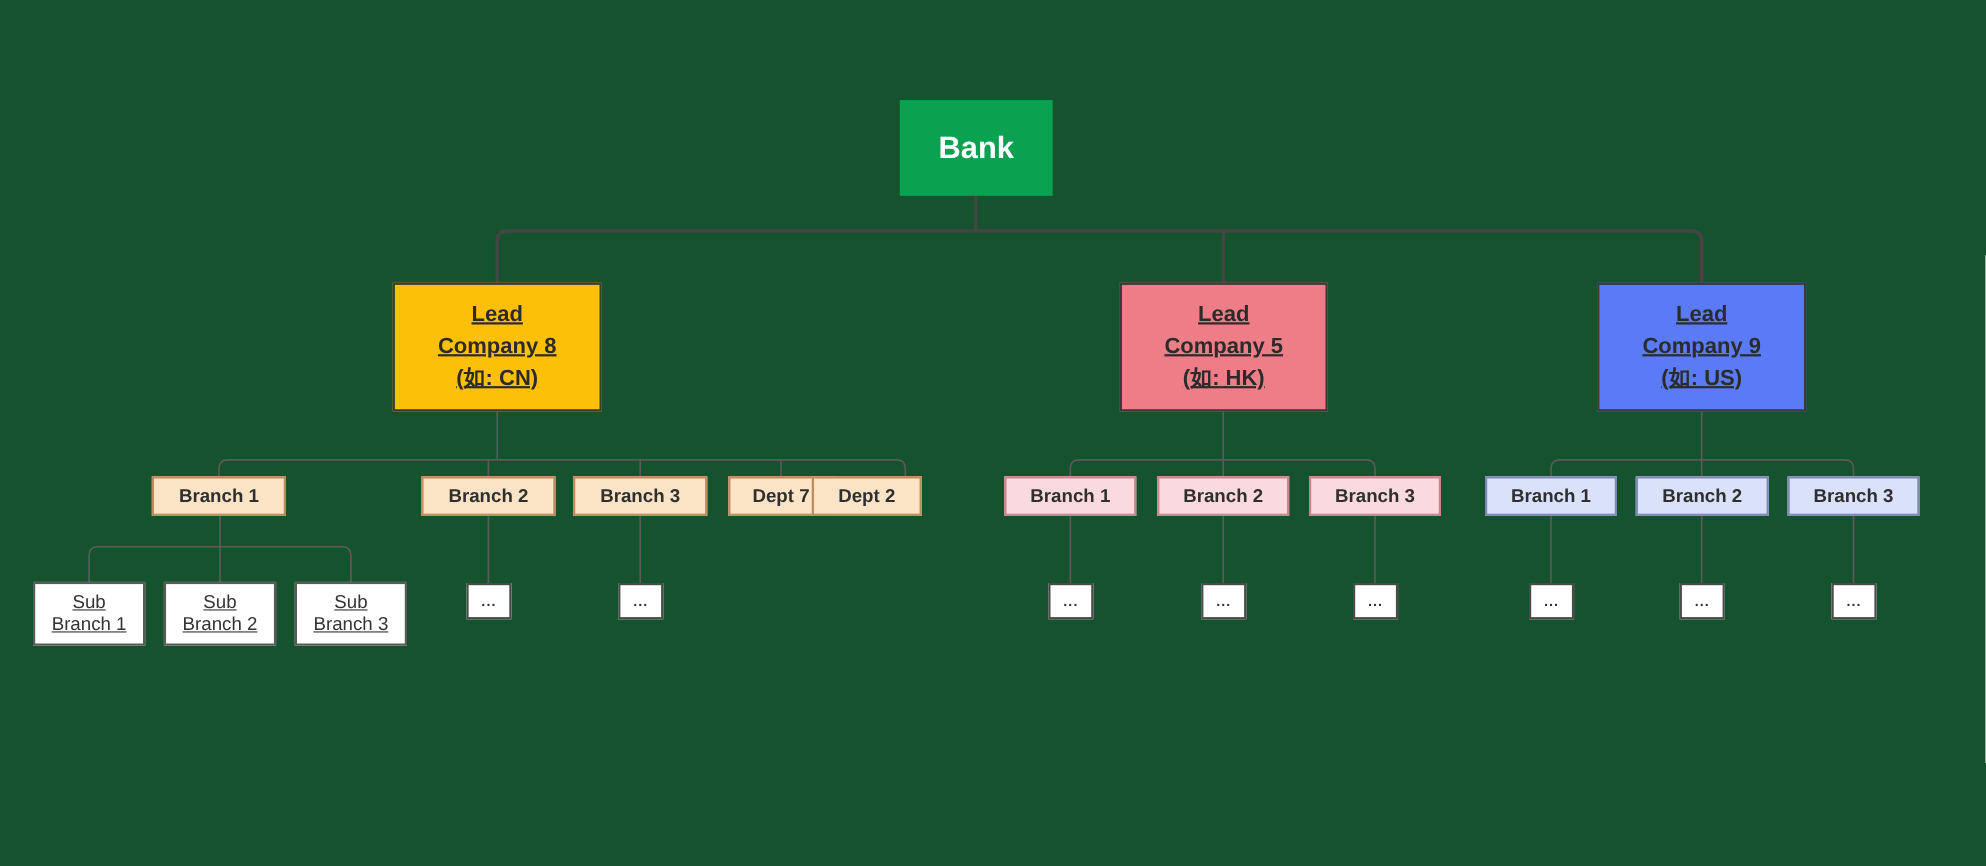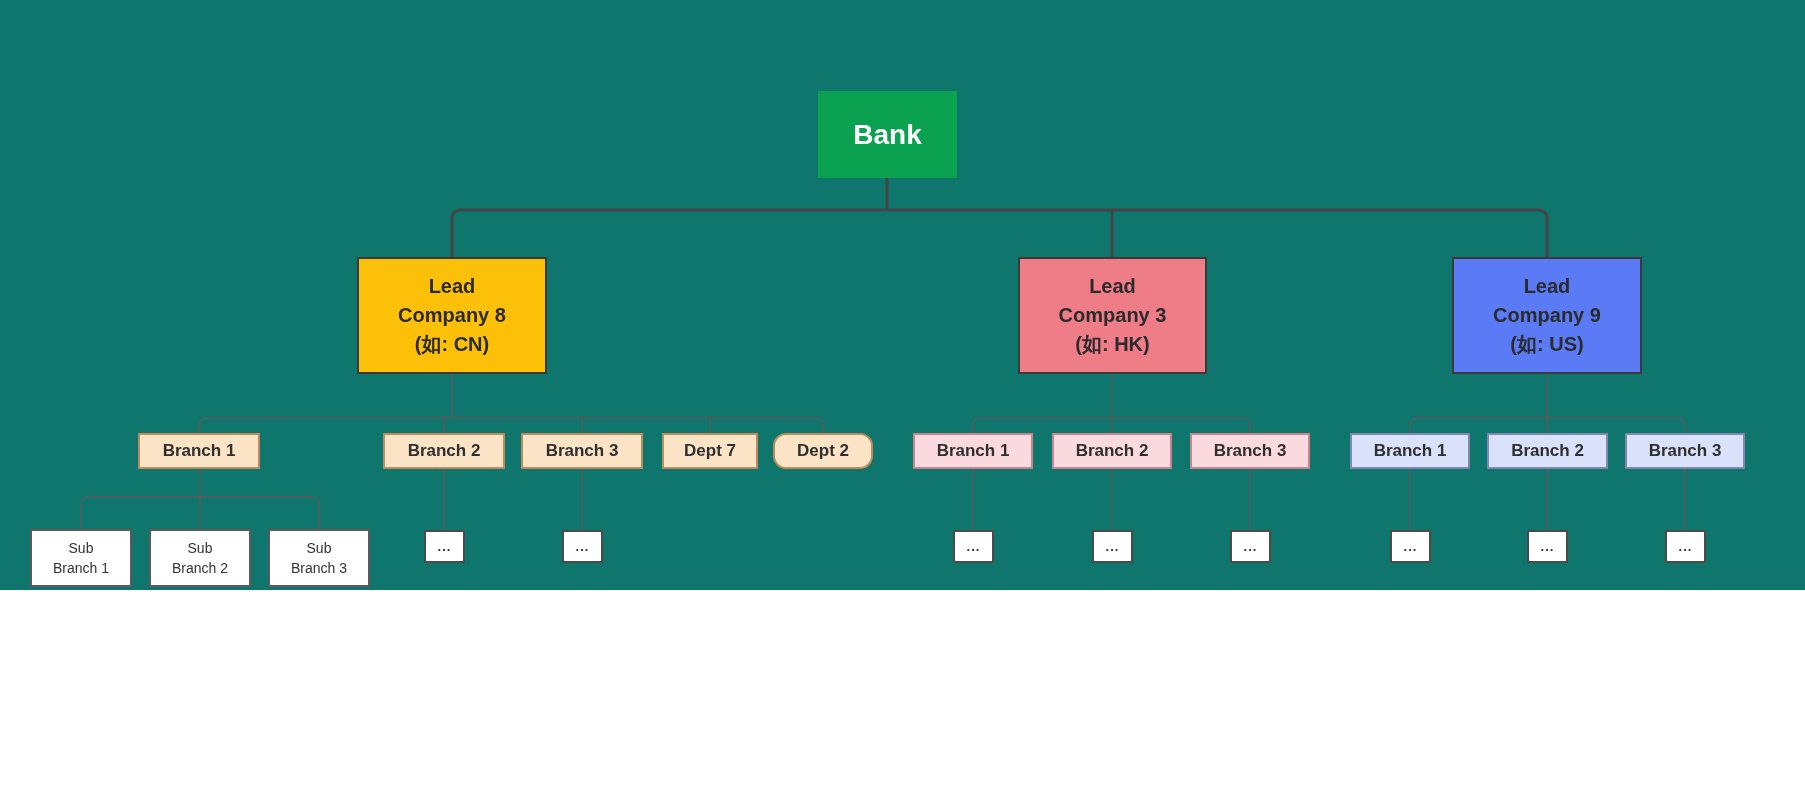--- a/index.html
+++ b/index.html
@@ -1,17 +1,17 @@
 <!DOCTYPE html>
 <html><head>
 <meta charset="utf-8">
 <style>
   html,body{margin:0;padding:0;background:#ffffff;}
   #canvas{
-    position:relative;width:1805px;height:590px;background:#0f766e;overflow:hidden;
+    position:relative;width:1805px;height:787px;background:#14532d;overflow:hidden;
     font-family:"Liberation Sans", sans-serif;color:#2f2f2f;
   }
   #wires{position:absolute;left:0;top:0;pointer-events:none;}
   .node{position:absolute;box-sizing:border-box;display:flex;flex-direction:column;
         align-items:center;justify-content:center;text-align:center;}
   .bank{
     width:139px;height:87px;left:818px;top:91px;
     color:#ffffff;font-size:28px;font-weight:bold;
   }
   .lead{
@@ -20,27 +20,27 @@
   }
   .chip{
     height:36px;top:433px;border:2px solid;
     font-size:17px;font-weight:bold;justify-content:center;
   }
   .chip.peach{border-color:#be8a5e;}
   .chip.pinky{border-color:#c9858f;}
   .chip.bluey{border-color:#8088ae;}
   .subbox{
     width:102px;height:58px;top:529px;background:#ffffff;border:2px solid #5a5a5a;
-    font-size:14px;line-height:20px;font-weight:400;color:#333333;
+    font-size:17px;line-height:20px;font-weight:400;color:#333333;
   }
   .dots{
     width:41px;height:33px;top:530px;background:#ffffff;border:2px solid #4a4a4a;
     font-size:13px;font-weight:bold;letter-spacing:1px;color:#333333;
   }
-  .line{display:block;}
+  .line{display:block;text-decoration:underline;}
 </style>
 </head>
 <body>
 
 <div id="canvas">
 
   <svg id="wires" width="1805" height="787" viewBox="0 0 1805 787">
 
     <g fill="none" stroke="#454545" stroke-width="3">
       <path d="M887 178 V210"></path>
@@ -80,34 +80,34 @@
 
   <div class="node bank" style="background: rgb(10, 161, 81);">Bank</div>
 
   <div class="node lead" style="left: 357px; top: 257px; background: rgb(253, 192, 8);">
     <span class="line">Lead</span>
     <span class="line">Company 8</span>
     <span class="line">(如: CN)</span>
   </div>
   <div class="node lead" style="left: 1018px; top: 257px; width: 189px; background: rgb(238, 125, 136);">
     <span class="line">Lead</span>
-    <span class="line">Company 3</span>
+    <span class="line">Company 5</span>
     <span class="line">(如: HK)</span>
   </div>
   <div class="node lead" style="left: 1452px; top: 257px; background: rgb(90, 123, 245);">
     <span class="line">Lead</span>
     <span class="line">Company 9</span>
     <span class="line">(如: US)</span>
   </div>
 
   <div class="node chip peach" style="left: 138px; width: 122px; background: rgb(251, 227, 197);">Branch 1</div>
   <div class="node chip peach" style="left: 383px; width: 122px; background: rgb(251, 227, 197);">Branch 2</div>
   <div class="node chip peach" style="left: 521px; width: 122px; background: rgb(251, 227, 197);">Branch 3</div>
   <div class="node chip peach" style="left: 662px; width: 96px; background: rgb(251, 227, 197);">Dept 7</div>
-  <div class="node chip peach" style="left: 773px; width: 100px; background: rgb(251, 227, 197); border-radius: 13px;">Dept 2</div>
+  <div class="node chip peach" style="left: 738px; width: 100px; background: rgb(251, 227, 197);">Dept 2</div>
 
   <div class="node chip pinky" style="left: 913px; width: 120px; background: rgb(251, 218, 223);">Branch 1</div>
   <div class="node chip pinky" style="left: 1052px; width: 120px; background: rgb(251, 218, 223);">Branch 2</div>
   <div class="node chip pinky" style="left: 1190px; width: 120px; background: rgb(251, 218, 223);">Branch 3</div>
 
   <div class="node chip bluey" style="left: 1350px; width: 120px; background: rgb(217, 225, 251);">Branch 1</div>
   <div class="node chip bluey" style="left: 1487px; width: 121px; background: rgb(217, 225, 251);">Branch 2</div>
   <div class="node chip bluey" style="left: 1625px; width: 120px; background: rgb(217, 225, 251);">Branch 3</div>
 
   <div class="node subbox" style="left:30px">

